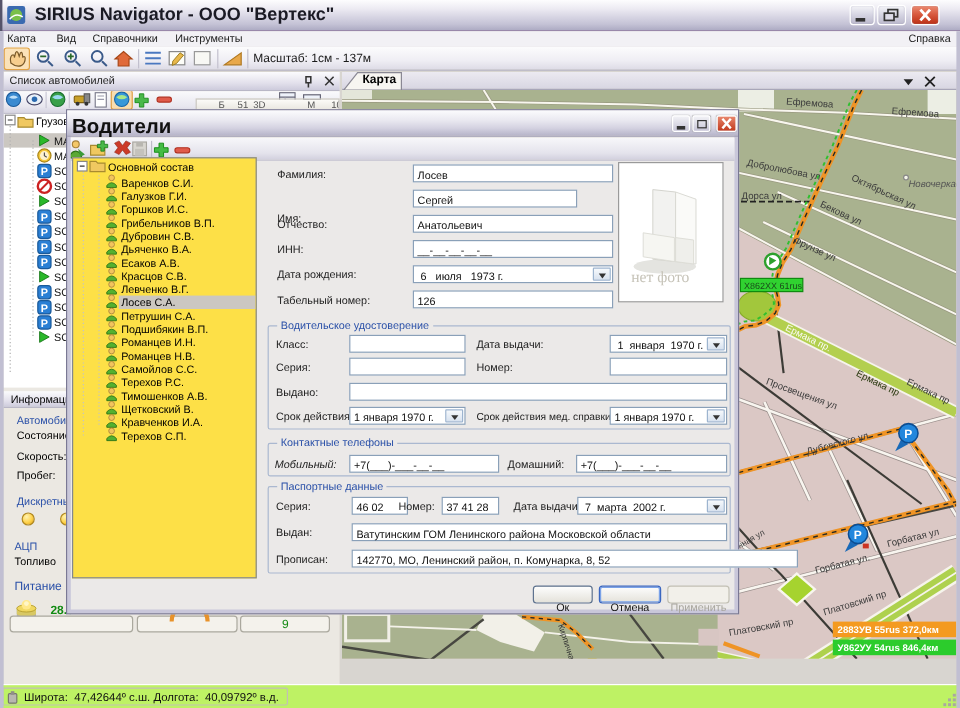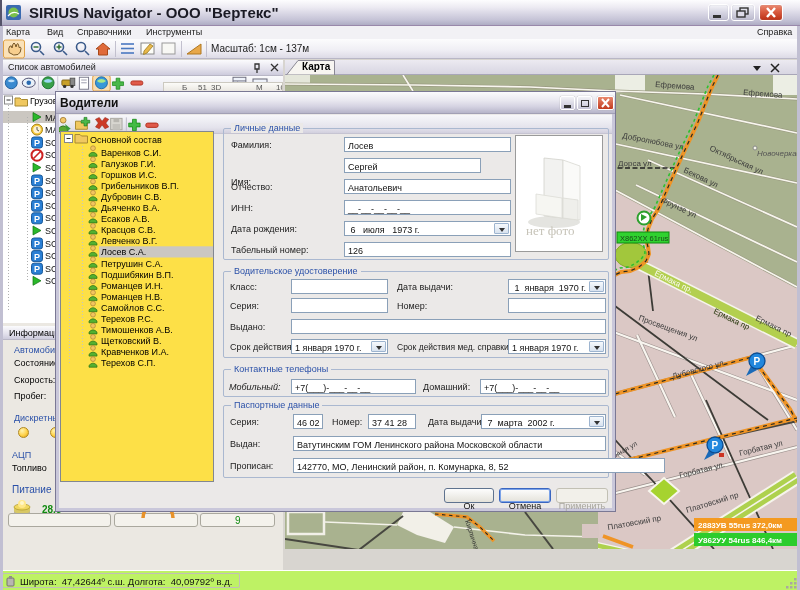--- a/index.html
+++ b/index.html
@@ -41,21 +41,21 @@
   background:linear-gradient(180deg,#f5f8fc,#cfd9ea); }
 
 #statusbar { left:0; top:570px; width:800px; height:36px; background:#bef264; border-top:1px solid #fff; }
 
 #dlg { left:55px; top:91px; width:561px; height:421px;
   background:#ebe9e8; border:1px solid #7a7894;
   box-shadow:0 0 0 3px #c9c7da inset; }
 #dlgtitle { position:absolute; left:0; top:0; width:559px; height:22px;
   background:linear-gradient(180deg,#fbfbfd 0%,#e9e8f0 40%,#d4d2e1 70%,#b6b4c9 100%);
   border-bottom:1px solid #a2a0b5; }
-#dlgtitle b { position:absolute; left:4px; top:4px; font-size:12px; color:#111; }
+#dlgtitle b { position:absolute; left:4px; top:4px; font-size:17px; color:#111; }
 .dwbtn { position:absolute; top:4px; width:15px; height:14px; border:1px solid #fff; border-radius:2px;
   background:linear-gradient(180deg,#f2f2f6,#c6c4d6); box-shadow:0 0 1px #888; }
 .dwbtn.close { background:linear-gradient(180deg,#e8876d,#c23a1e); }
 #dlgtb { position:absolute; left:3px; top:23px; width:553px; height:19px;
   background:linear-gradient(180deg,#f7f7fa 0%,#e4e3ec 70%,#d2d0de 100%); border-bottom:1px solid #c6c4d2; }
 #dtree { position:absolute; left:4px; top:39px; width:154px; height:351px; background:#fde047; border:1px solid #828790; font-size:10px; }
 .grp { position:absolute; border:1px solid #aab8d0; border-radius:2px; }
 .grp > i { position:absolute; left:7px; top:-6px; background:#ebe9e8; font-style:normal; color:#2a50a8; padding:0 3px; font-size:9px; }
 .lbl { position:absolute; font-size:9px; color:#222; }
 .inp { position:absolute; height:15px; background:#fff; border:1px solid #8aa0b8; font-size:9px; color:#111; padding:3px 0 0 3px; }
@@ -582,23 +582,20 @@
           <text x="40" y="201.1">Тимошенков А.В.</text>
         <use href="#drv" x="27" y="201.7"></use>
           <text x="40" y="212.2">Щетковский В.</text>
         <use href="#drv" x="27" y="212.8"></use>
           <text x="40" y="223.3">Кравченков И.А.</text>
         <use href="#drv" x="27" y="223.9"></use>
           <text x="40" y="234.4">Терехов С.П.</text>
       </svg>
     </div>
 
-    <div class="grp" style="left:167px;top:36px;width:386px;height:132px;">
-        <i>Личные данные</i>
-      </div>
     <div class="lbl" style="left:175px;top:48px;">Фамилия:</div>
     <div class="inp" style="left:288px;top:45px;width:167px;">Лосев</div>
     <div class="lbl" style="left:175px;top:69px;margin-top:16px;">Имя:</div>
     <div class="inp" style="left:288px;top:66px;width:137px;">Сергей</div>
     <div class="lbl" style="left:175px;top:90px;">Отчество:</div>
     <div class="inp" style="left:288px;top:87px;width:167px;">Анатольевич</div>
     <div class="lbl" style="left:175px;top:111px;">ИНН:</div>
     <div class="inp" style="left:288px;top:108px;width:167px;">__-__-__-__-__</div>
     <div class="lbl" style="left:175px;top:132px;">Дата рождения:</div>
     <div class="inp" style="left:288px;top:129px;width:167px;">&nbsp;6&nbsp;&nbsp;&nbsp;июля&nbsp;&nbsp;&nbsp;1973 г.<div class="cmb-btn"></div></div>
@@ -639,21 +636,21 @@
       </div>
     <div class="lbl" style="left:173px;top:290px;font-style:italic;">Мобильный:</div>
     <div class="inp" style="left:235px;top:287px;width:125px;">+7(___)-___-__-__</div>
     <div class="lbl" style="left:367px;top:290px;">Домашний:</div>
     <div class="inp" style="left:424px;top:287px;width:126px;">+7(___)-___-__-__</div>
 
     <div class="grp" style="left:167px;top:313px;width:386px;height:73px;">
         <i>Паспортные данные</i>
       </div>
     <div class="lbl" style="left:174px;top:325px;">Серия:</div>
-    <div class="inp" style="left:237px;top:322px;width:30px;">46 02</div>
+    <div class="inp" style="left:237px;top:322px;width:47px;">46 02</div>
     <div class="lbl" style="left:276px;top:325px;">Номер:</div>
     <div class="inp" style="left:312px;top:322px;width:48px;">37 41 28</div>
     <div class="lbl" style="left:372px;top:325px;">Дата выдачи:</div>
     <div class="inp" style="left:425px;top:322px;width:125px;">&nbsp;7&nbsp;&nbsp;марта&nbsp;&nbsp;2002 г.<div class="cmb-btn"></div></div>
     <div class="lbl" style="left:174px;top:347px;">Выдан:</div>
     <div class="inp" style="left:237px;top:344px;width:313px;">Ватутинским ГОМ Ленинского района Московской области</div>
     <div class="lbl" style="left:174px;top:369px;">Прописан:</div>
     <div class="inp" style="left:237px;top:366px;width:372px;">142770, МО, Ленинский район, п. Комунарка, 8, 52</div>
 
     <div class="btn" style="left:388px;top:396px;">Ок</div>

